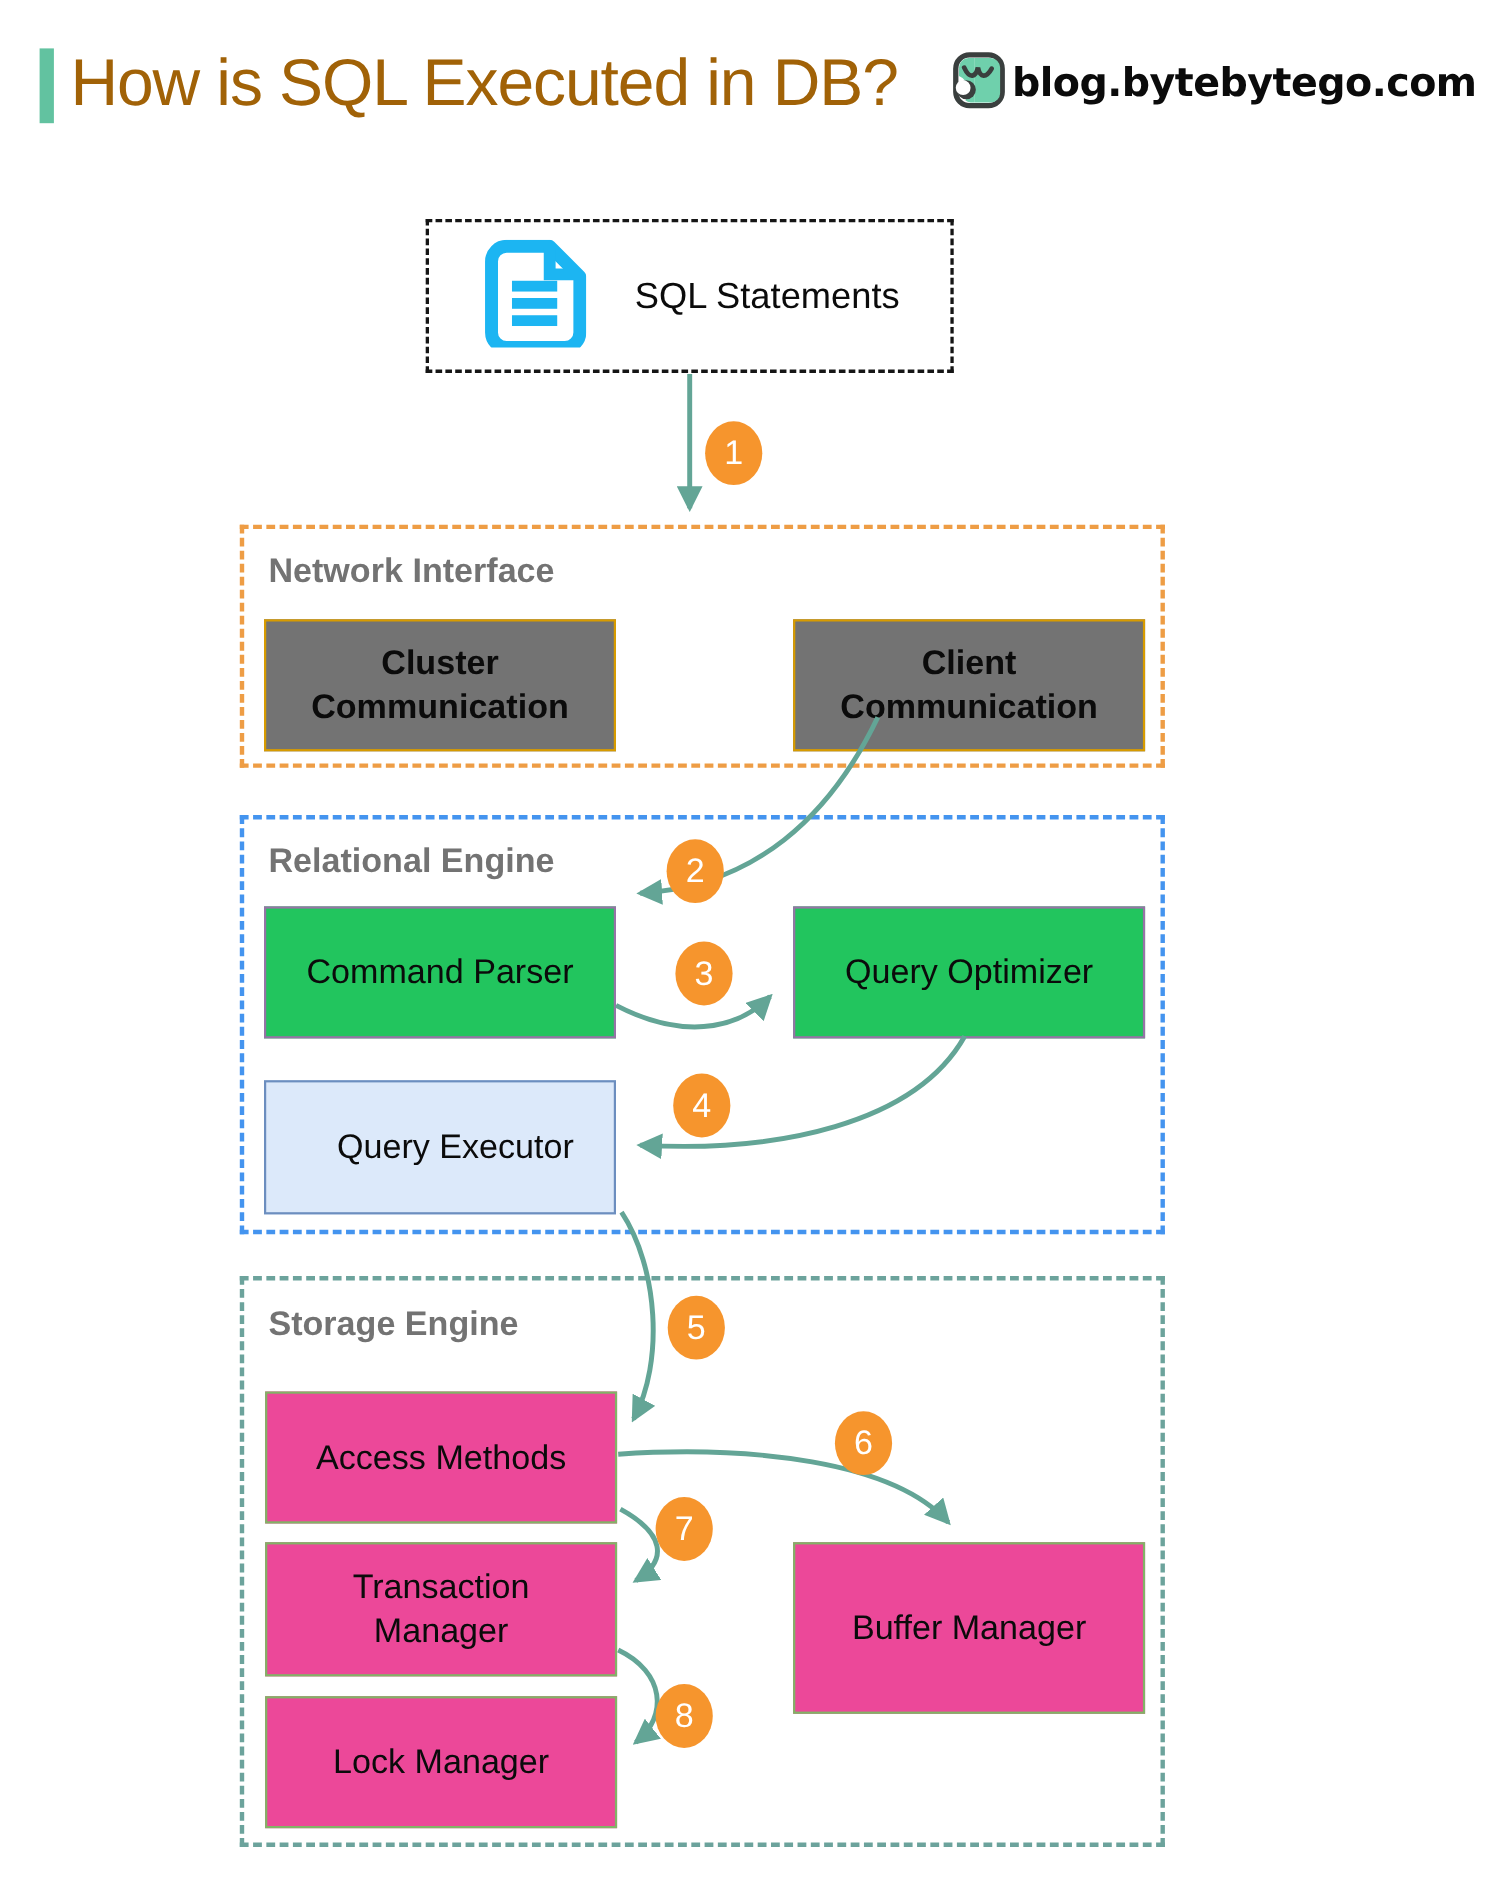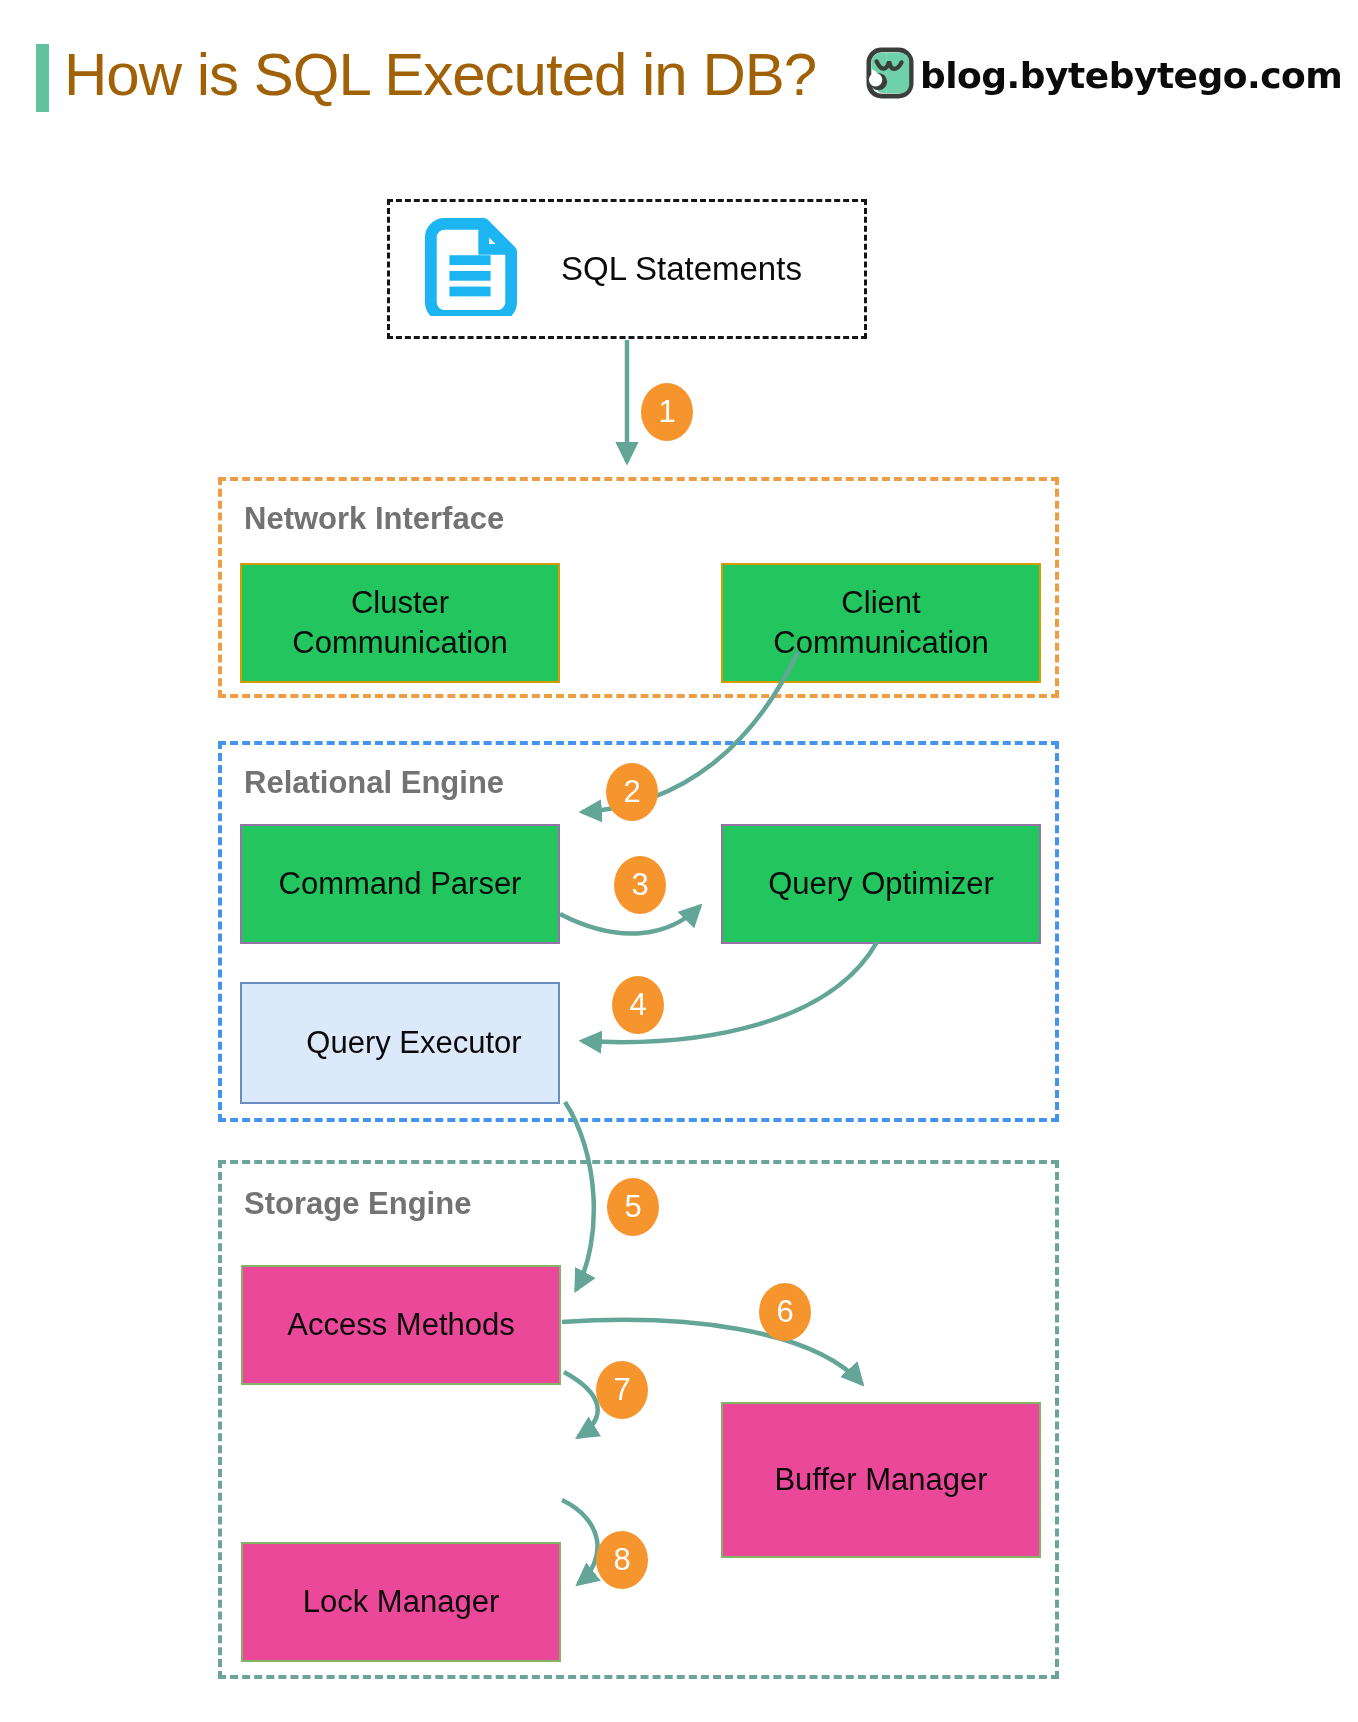--- a/index.html
+++ b/index.html
@@ -8,36 +8,36 @@
     font-family:"Liberation Sans", sans-serif;color:#111;
   }
   
   .accent-bar{position:absolute;left:36px;top:44px;width:13px;height:68px;background:#62C2A0;}
   .page-title{position:absolute;left:64px;top:40px;font-size:60px;letter-spacing:-1px;font-weight:500;color:#a16207;white-space:nowrap;}
   .brand{position:absolute;left:866px;top:46px;display:flex;align-items:center;gap:6px;}
   .brand-text{font-size:36px;font-weight:700;letter-spacing:-0.5px;color:#0b0b0b;font-family:"DejaVu Sans",sans-serif;}
   
   .sql-box{
     position:absolute;left:387px;top:199px;width:480px;height:140px;box-sizing:border-box;
-    border:3px dashed #151515;display:flex;align-items:center;padding-left:33px;gap:44px;background:#fff;
+    border:3px dashed #151515;display:flex;align-items:center;padding-left:49px;gap:44px;background:#fff;
   }
   .sql-label{font-size:33px;color:#0b0b0b;}
   
   .section{position:absolute;box-sizing:border-box;background:transparent;}
   .section.orange{border:4px dashed #EE9D45;}
   .section.blue{border:4px dashed #4494EF;}
   .section.teal{border:4px dashed #6CA39C;}
   .section-label{position:absolute;left:22px;font-size:31px;font-weight:700;color:#737373;white-space:nowrap;}
   
   .node{
     position:absolute;width:320px;box-sizing:border-box;border:2px solid;
     display:flex;align-items:center;justify-content:center;text-align:center;
     font-size:31px;line-height:1.28;color:#0b0b0b;padding:6px 18px;
   }
-  .node.orange{background:#22c55e;border-color:#D79B00;}
+  .node.orange{background:#737373;border-color:#D79B00;font-weight:bold;}
   .node.purple{background:#22c55e;border-color:#9673A6;}
   .node.lblue{background:#DCE9FA;border-color:#6C8EBF;padding-left:46px;}
   .node.green{background:#ec4899;border-color:#82B366;}
   
   .badge{
     position:absolute;width:52px;height:58px;border-radius:50%;background:#F6952D;
     display:flex;align-items:center;justify-content:center;color:#fff;font-size:31px;font-weight:500;
   }
   
   .arrows{position:absolute;left:0;top:0;pointer-events:none;}
@@ -85,20 +85,21 @@
   <div class="section blue" style="left:218px;top:741px;width:841px;height:381px;">
     <div class="section-label" style="top:20px;">Relational Engine</div>
     <div class="node purple" style="left:18px;top:79px;height:120px;">Command Parser</div>
     <div class="node purple" style="left:499px;top:79px;height:120px;">Query Optimizer</div>
     <div class="node lblue" style="left:18px;top:237px;height:122px;">Query Executor</div>
   </div>
 
   <div class="section teal" style="left:218px;top:1160px;width:841px;height:519px;">
     <div class="section-label" style="top:22px;">Storage Engine</div>
     <div class="node green" style="left:19px;top:101px;height:120px;">Access Methods</div>
+    <div class="node green" style="left:19px;top:238px;height:122px;">Transaction Manager</div>
     <div class="node green" style="left:19px;top:378px;height:120px;">Lock Manager</div>
     <div class="node green" style="left:499px;top:238px;height:156px;">Buffer Manager</div>
   </div>
 
   <svg class="arrows" width="1358" height="1722" viewBox="0 0 1358 1722">
     <defs>
       <marker id="ah" markerUnits="strokeWidth" markerWidth="5.2" markerHeight="5.2" viewBox="0 0 10 10" refX="8.5" refY="5" orient="auto">
         <path d="M0,0 L10,5 L0,10 z" fill="#63A596"></path>
       </marker>
     </defs>

